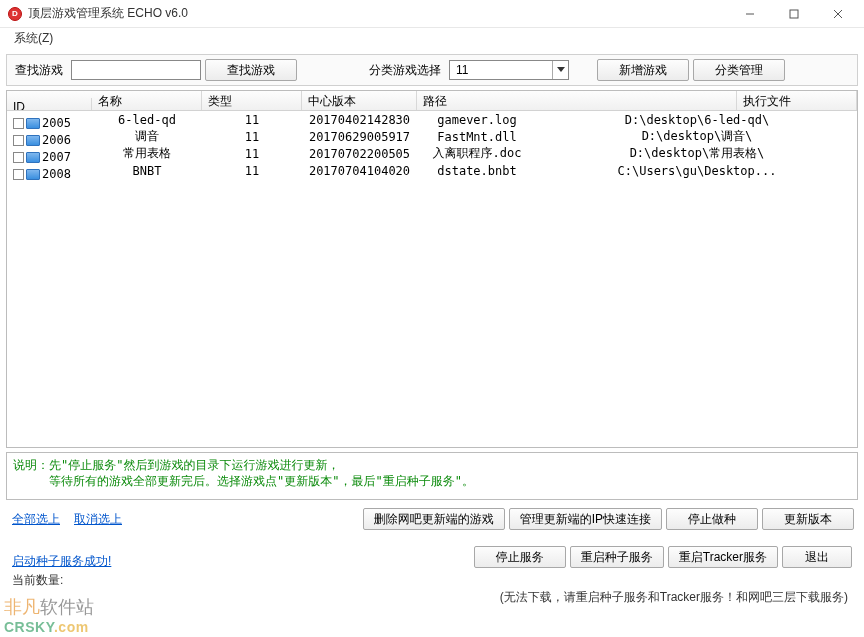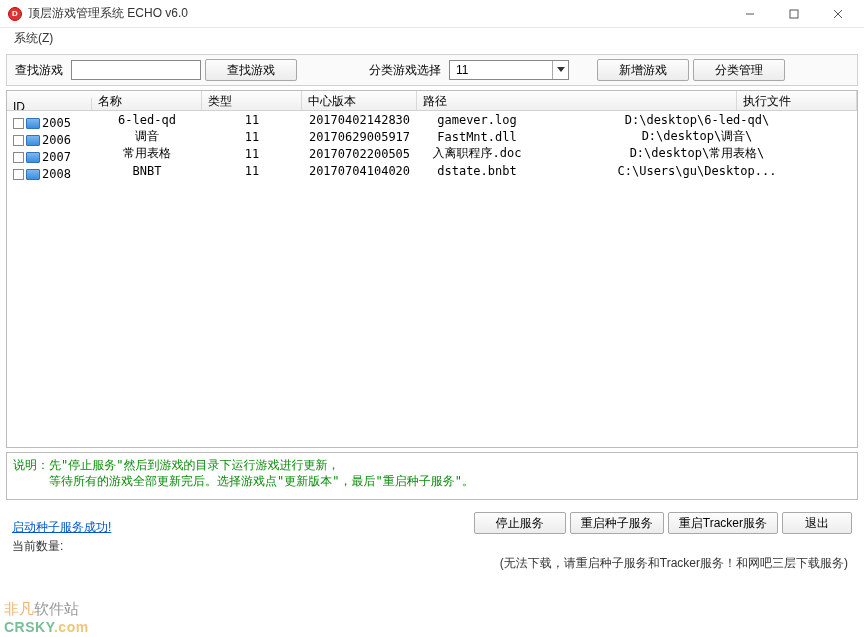--- a/index.html
+++ b/index.html
@@ -176,23 +176,23 @@
   padding: 0 10px 2px 0;
   color: #333;
   font-size: 12px;
 }
 .watermark {
   position: absolute;
   left: 4px; bottom: 2px;
   opacity: 0.55;
   pointer-events: none;
 }
-.watermark .wm1 { color: #444; font-family: "Microsoft YaHei"; font-size: 15px; }
+.watermark .wm1 { color: #444; font-family: "Microsoft YaHei"; font-size: 18px; }
 .watermark .wm1 .accent { color: #e07a00; }
-.watermark .wm2 { color: #0a8a44; font-family: Arial; font-size: 14px; font-weight: bold; letter-spacing: 0.5px; text-align: right; }
+.watermark .wm2 { color: #0a8a44; font-family: Arial; font-size: 14px; font-weight: bold; letter-spacing: 0.5px; }
 .watermark .wm2 .o { color: #e09a00; }
 </style>
 </head>
 <body>
 
 <div class="titlebar">
   <div class="app-icon">D</div>
   <div class="title">顶层游戏管理系统  ECHO v6.0</div>
   <div class="spacer"></div>
   <div class="winbtn">
@@ -305,20 +305,31 @@
           <div class="td col-path">C:\Users\gu\Desktop...</div>
         </div>
       </div>
   </div>
 
   <div class="hint-box">
     <div class="hint-text">说明：先"停止服务"然后到游戏的目录下运行游戏进行更新，</div>
     <div class="hint-text">　　　等待所有的游戏全部更新完后。选择游戏点"更新版本"，最后"重启种子服务"。</div>
   </div>
 
+  <div class="link-row">
+    <div class="list-links">
+      <span class="link">全部选上</span>
+      <span class="link">取消选上</span>
+    </div>
+    <span style="flex:1"></span>
+    <button class="btn btn-xl">删除网吧更新端的游戏</button>
+    <button class="btn btn-xl">管理更新端的IP快速连接</button>
+    <button class="btn btn-wide">停止做种</button>
+    <button class="btn btn-wide">更新版本</button>
+  </div>
 
   <div class="status-row">
     <div class="status-left">
       <span class="status-label">启动种子服务成功!</span>
     </div>
     <button class="btn btn-wide">停止服务</button>
     <button class="btn btn-wide">重启种子服务</button>
     <button class="btn" style="min-width:110px">重启Tracker服务</button>
     <button class="btn" style="min-width:70px">退出</button>
   </div>

